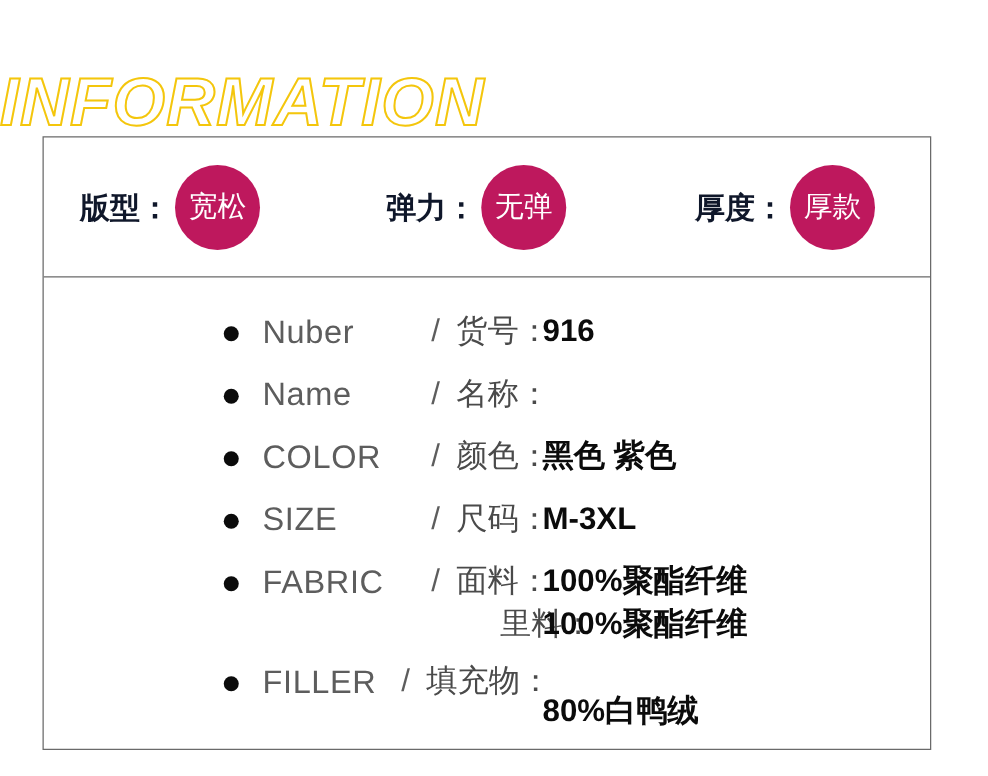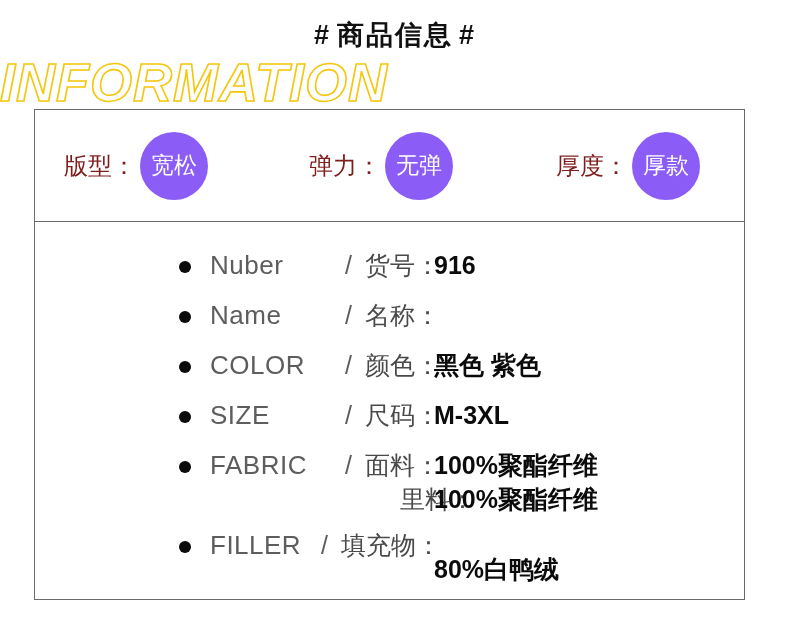--- a/index.html
+++ b/index.html
@@ -87,32 +87,32 @@
     height: 111px;
     display: flex;
     align-items: center;
   }
   .attr-group.g0 { left: 29px; }
   .attr-group.g1 { left: 274px; }
   .attr-group.g2 { left: 521px; }
 
   .attr-label {
     font-size: 24px;
-    font-weight: 400;
-    color: #7f1d1d;
+    font-weight: 700;
+    color: #0f172a;
     letter-spacing: 0px;
     white-space: nowrap;
     font-family: "Liberation Sans", "DejaVu Sans", sans-serif;
   }
   .attr-badge {
     margin-left: 4px;
     width: 68px;
     height: 68px;
     border-radius: 50%;
-    background: #8b5cf6;
+    background: #be185d;
     color: #ffffff;
     display: flex;
     align-items: center;
     justify-content: center;
     font-size: 23px;
     font-weight: 400;
     letter-spacing: 0px;
     white-space: nowrap;
     font-family: "Liberation Sans", "DejaVu Sans", sans-serif;
   }
@@ -202,23 +202,20 @@
   .pos-cn-b    { left: 306px; }
   .pos-cn-ind  { left: 365px; }
   .pos-val-a   { left: 399px; }
   .pos-val-b   { left: 399px; margin-top: 24px; }
 </style>
 </head>
 <body>
 
 <div id="title-block">
   <div id="title-outline">INFORMATION</div>
-  <div id="title-cn">
-    <span class="hash">#</span><span>商品信息</span><span class="hash">#</span>
-  </div>
 </div>
 
 <div id="info-frame">
 
   <div id="attr-row">
     <div class="attr-group g0">
       <span class="attr-label">版型：</span>
       <span class="attr-badge">宽松</span>
     </div>
     <div class="attr-group g1">

